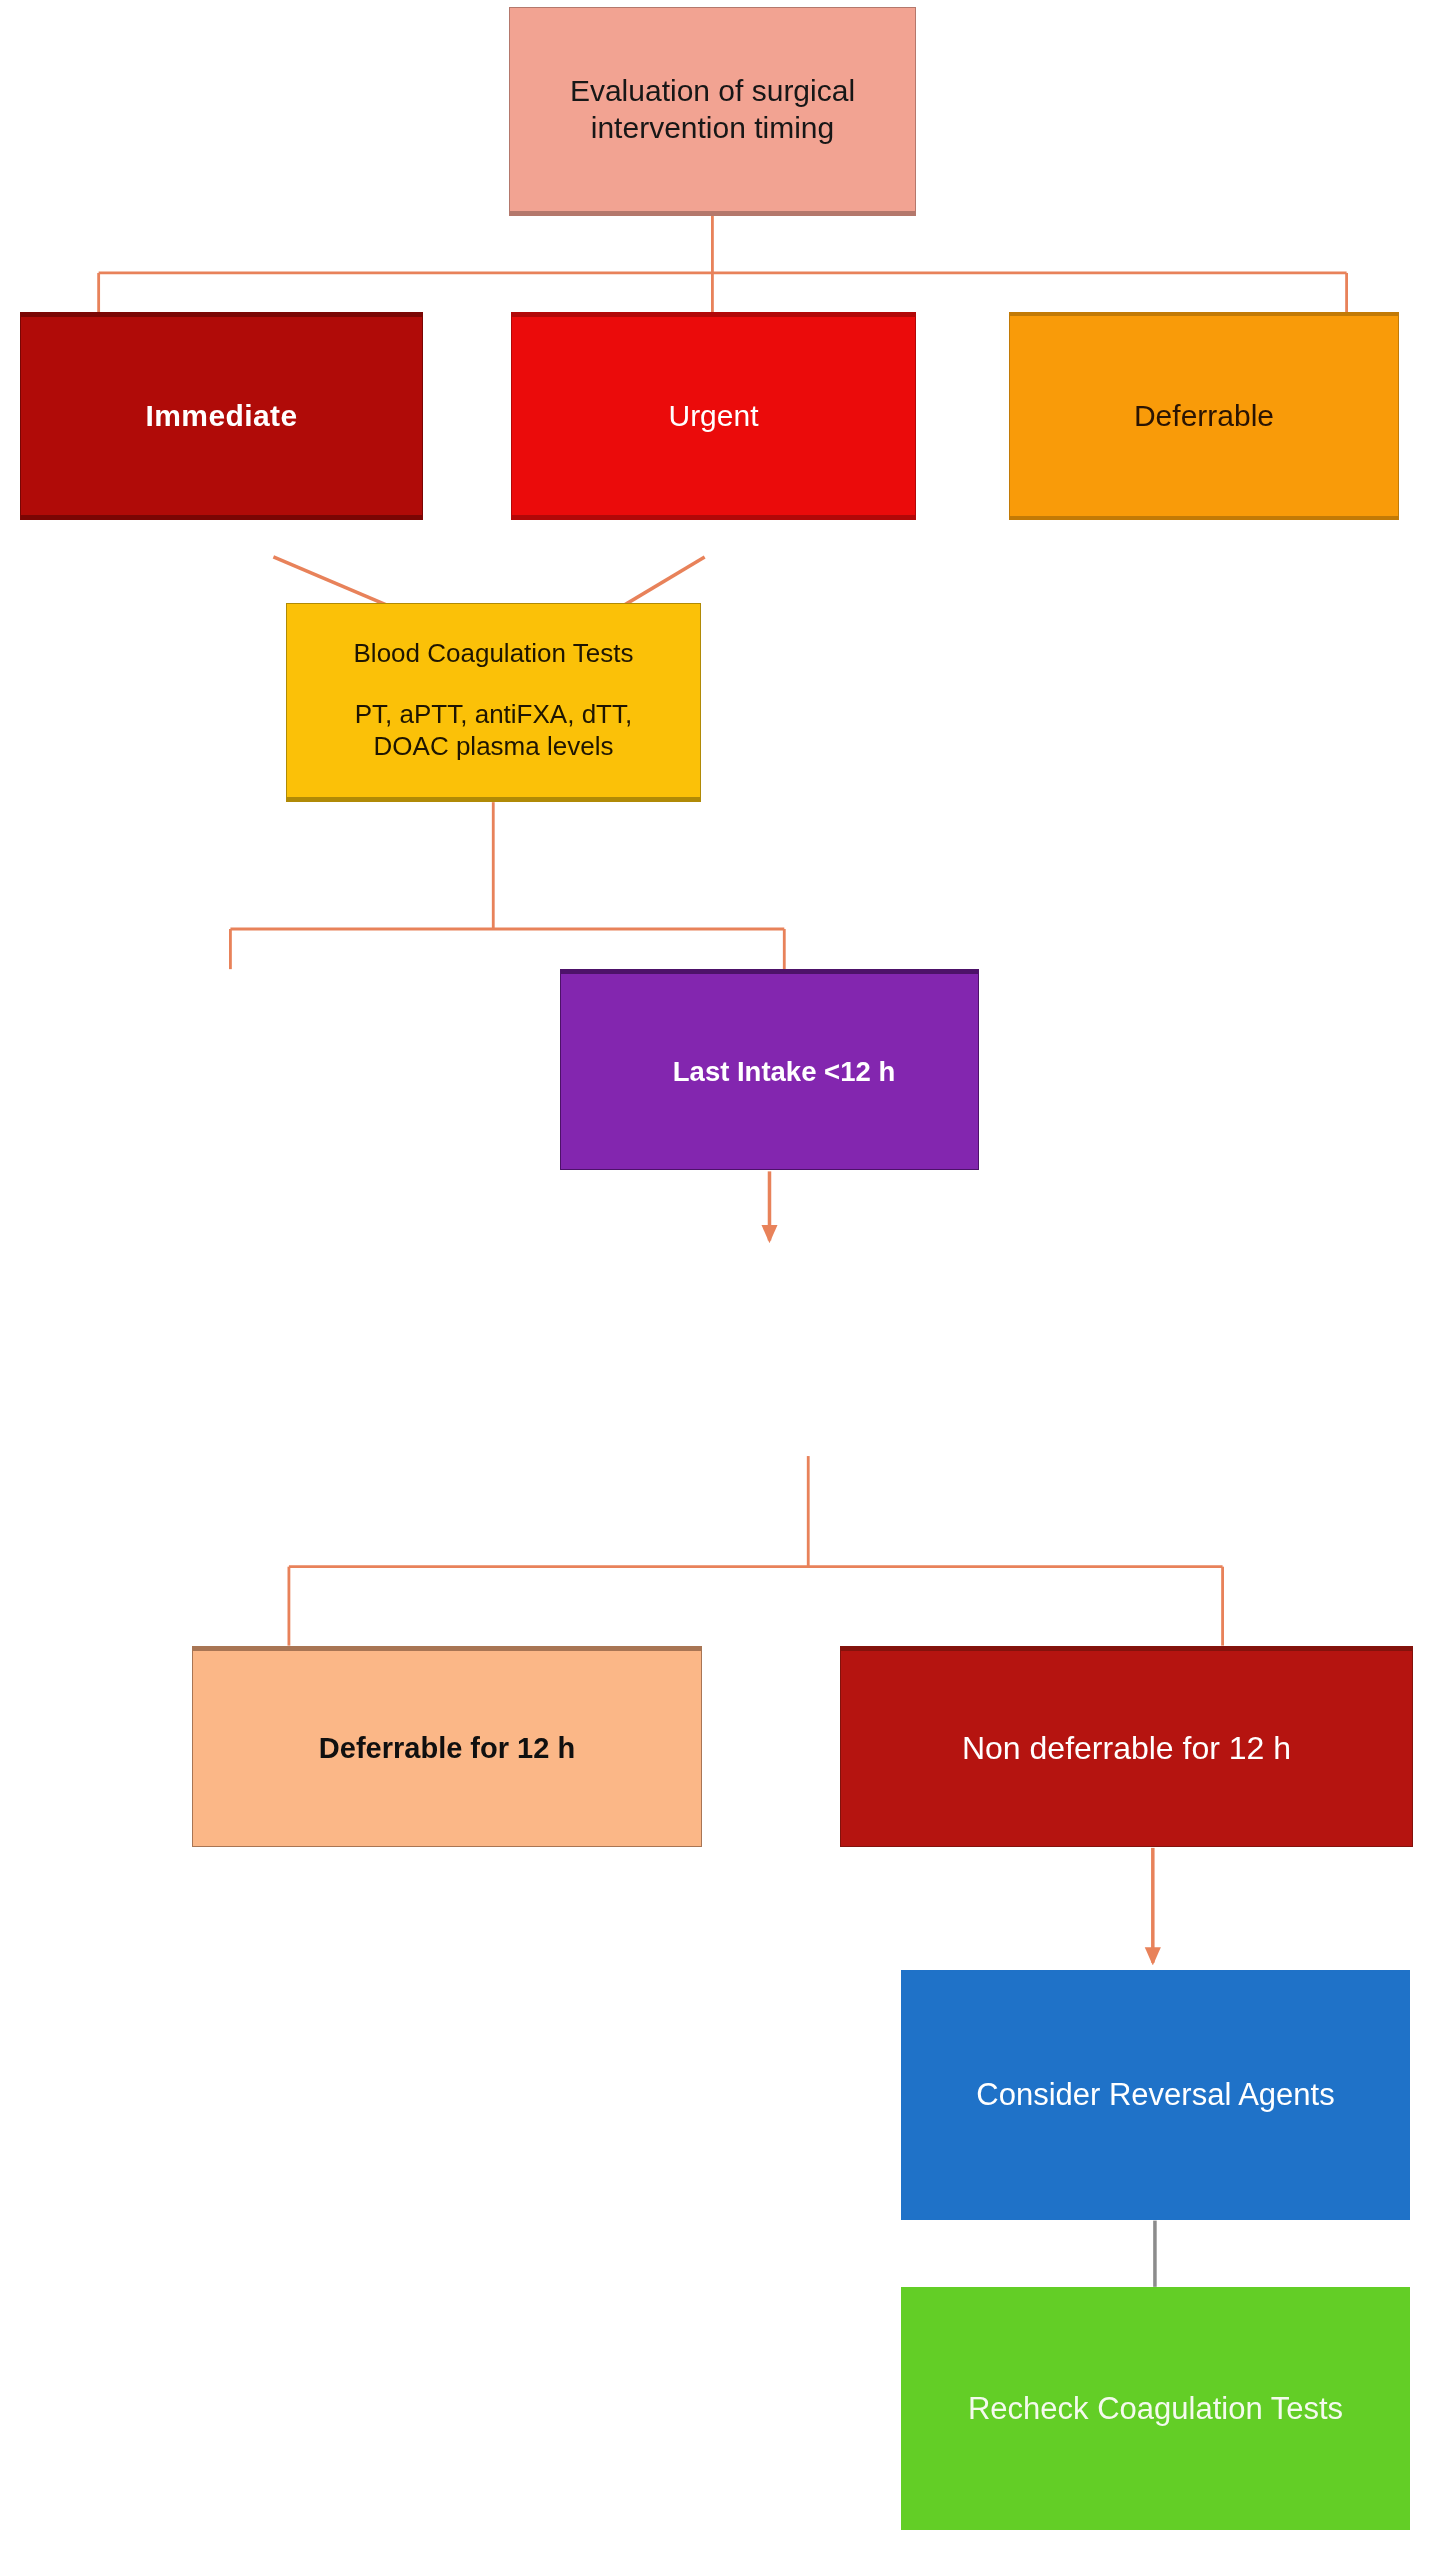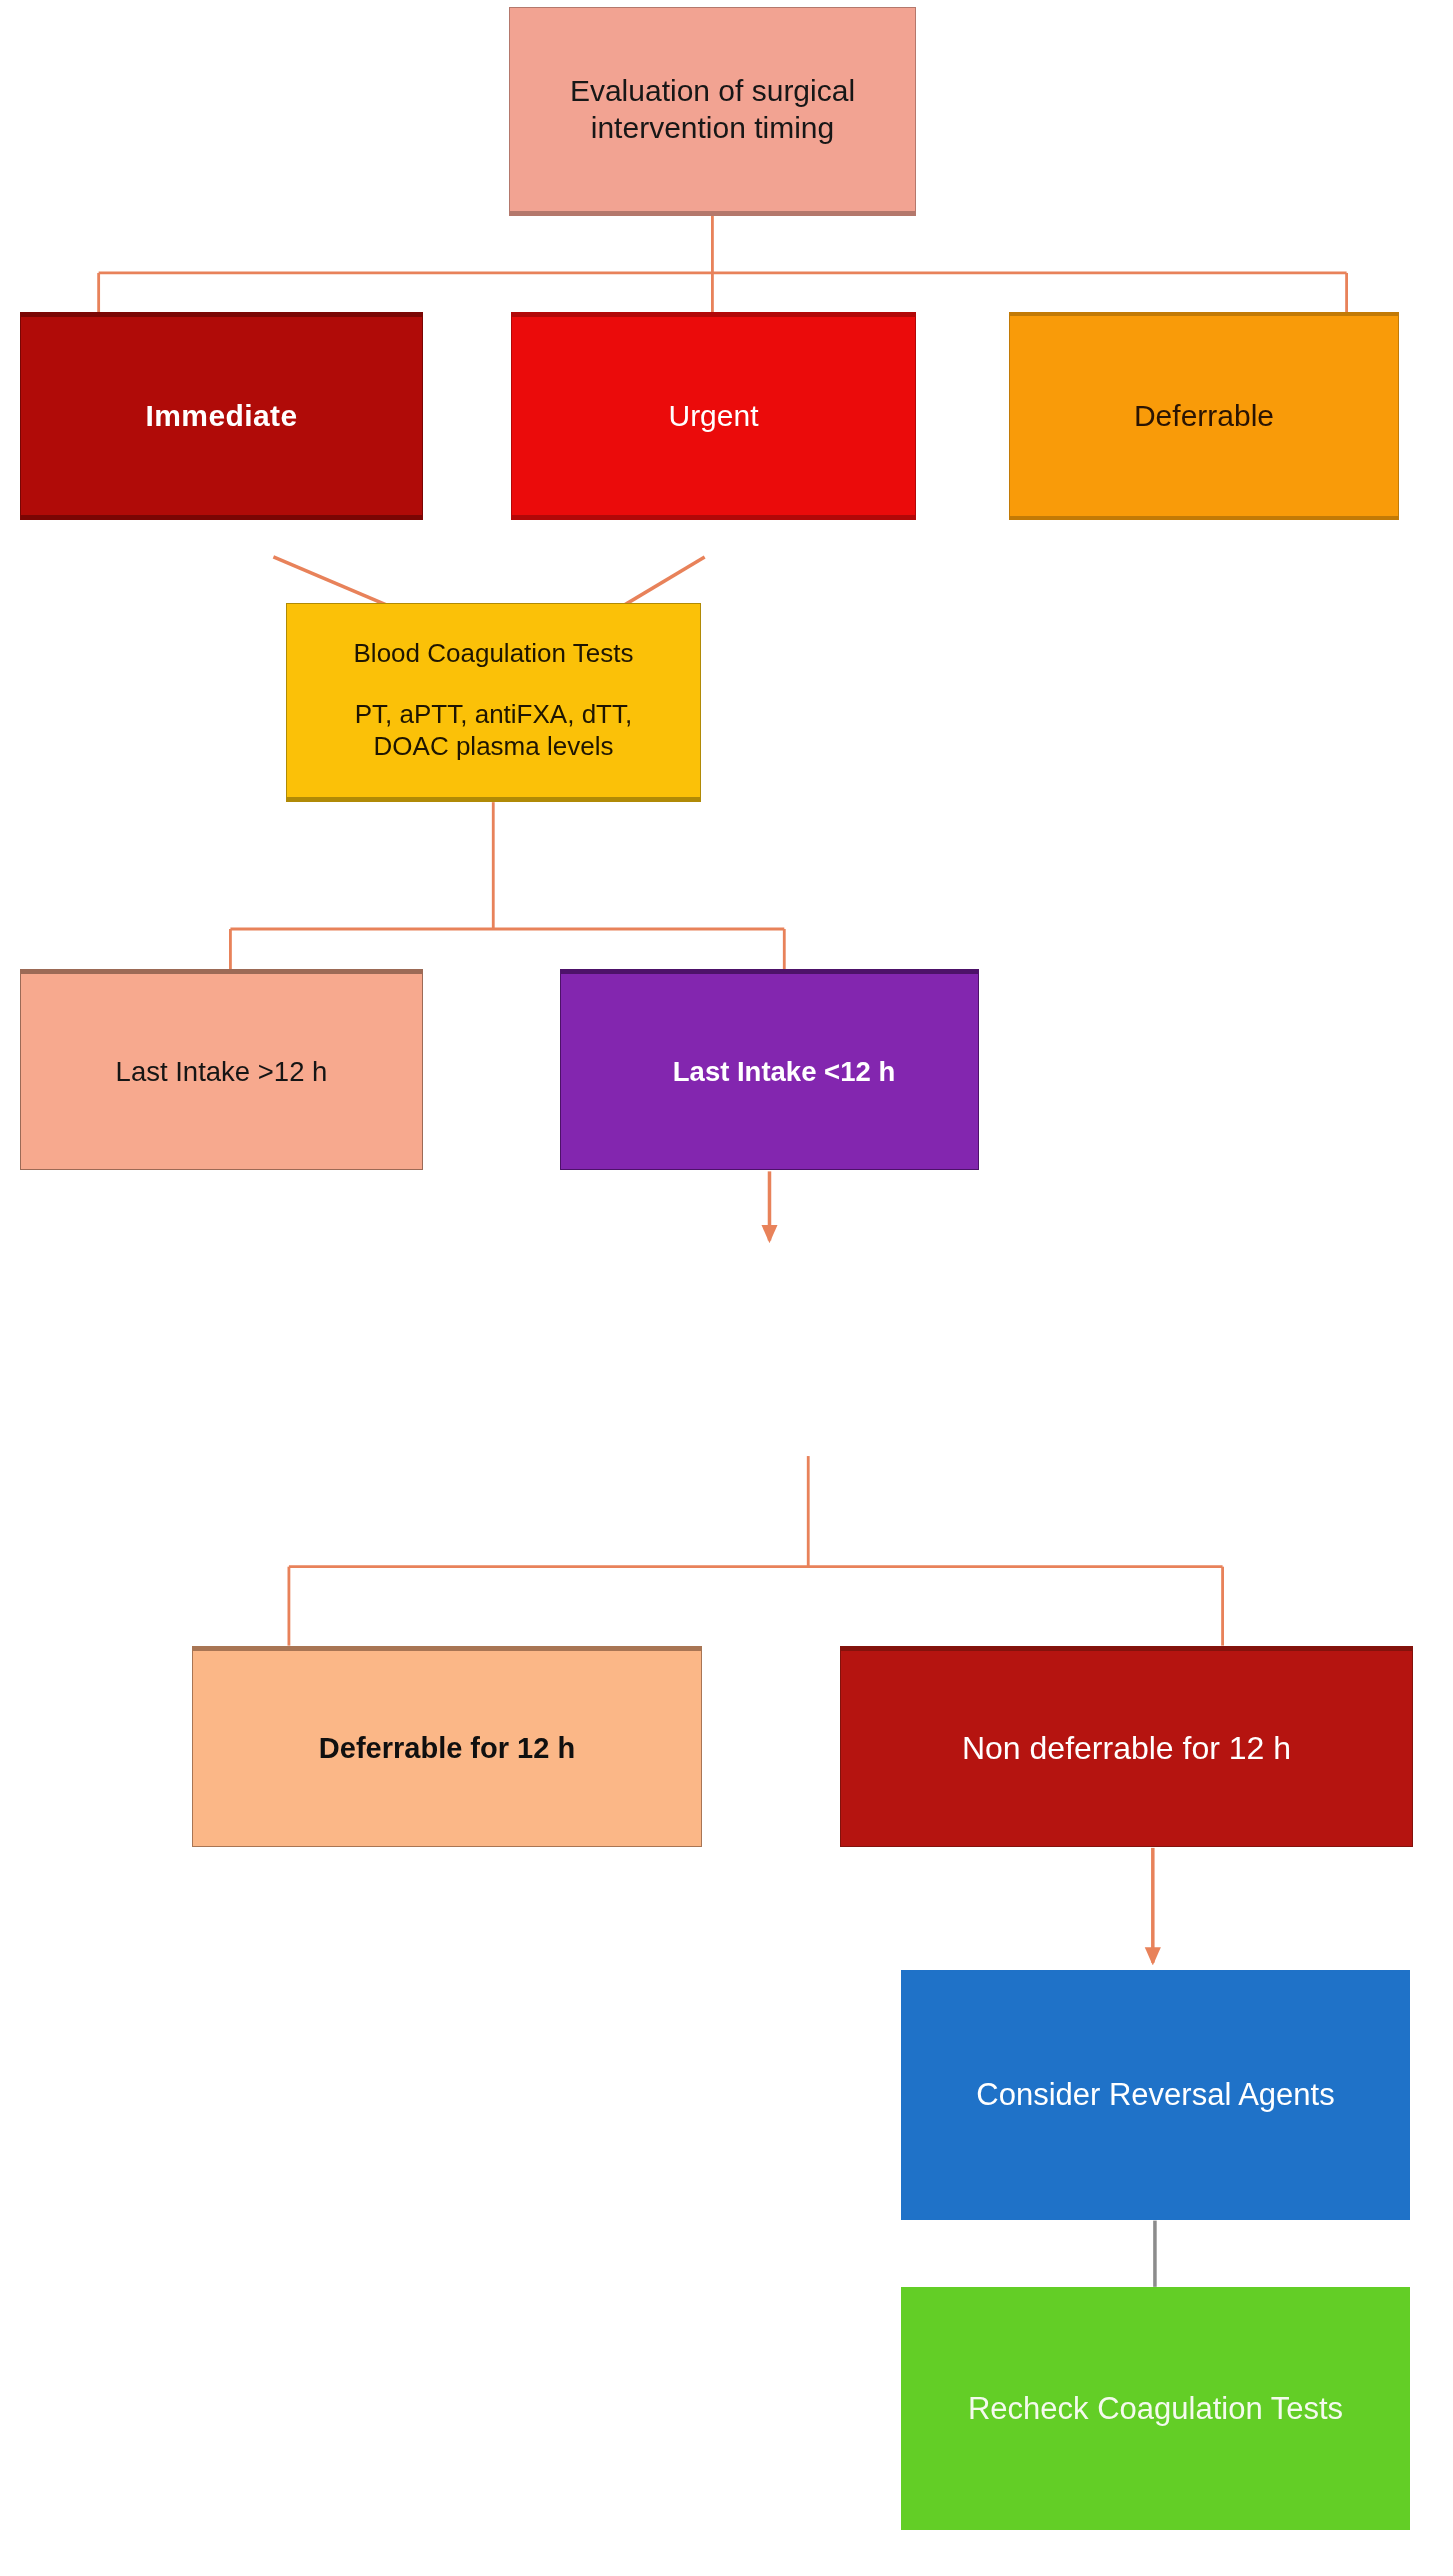--- a/index.html
+++ b/index.html
@@ -218,23 +218,20 @@
   <div class="node n-deferrable">
     <span class="lbl">Deferrable</span>
   </div>
 
   <div class="node n-coag">
     <span class="title">Blood Coagulation Tests</span>
     <span class="sub">PT, aPTT, antiFXA, dTT,</span>
     <span class="sub">DOAC plasma levels</span>
   </div>
 
-  <div class="node n-last-gt">
-    <span class="lbl">Last Intake &gt;12 h</span>
-  </div>
 
   <div class="node n-last-lt">
     <span class="lbl">Last  Intake &lt;12 h</span>
   </div>
 
 
   <div class="node n-def12">
     <span class="lbl">Deferrable for 12 h</span>
   </div>
 

